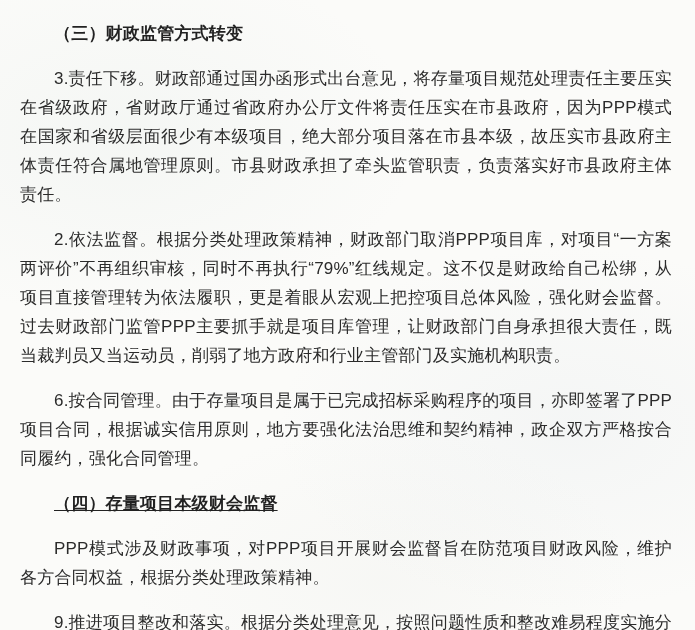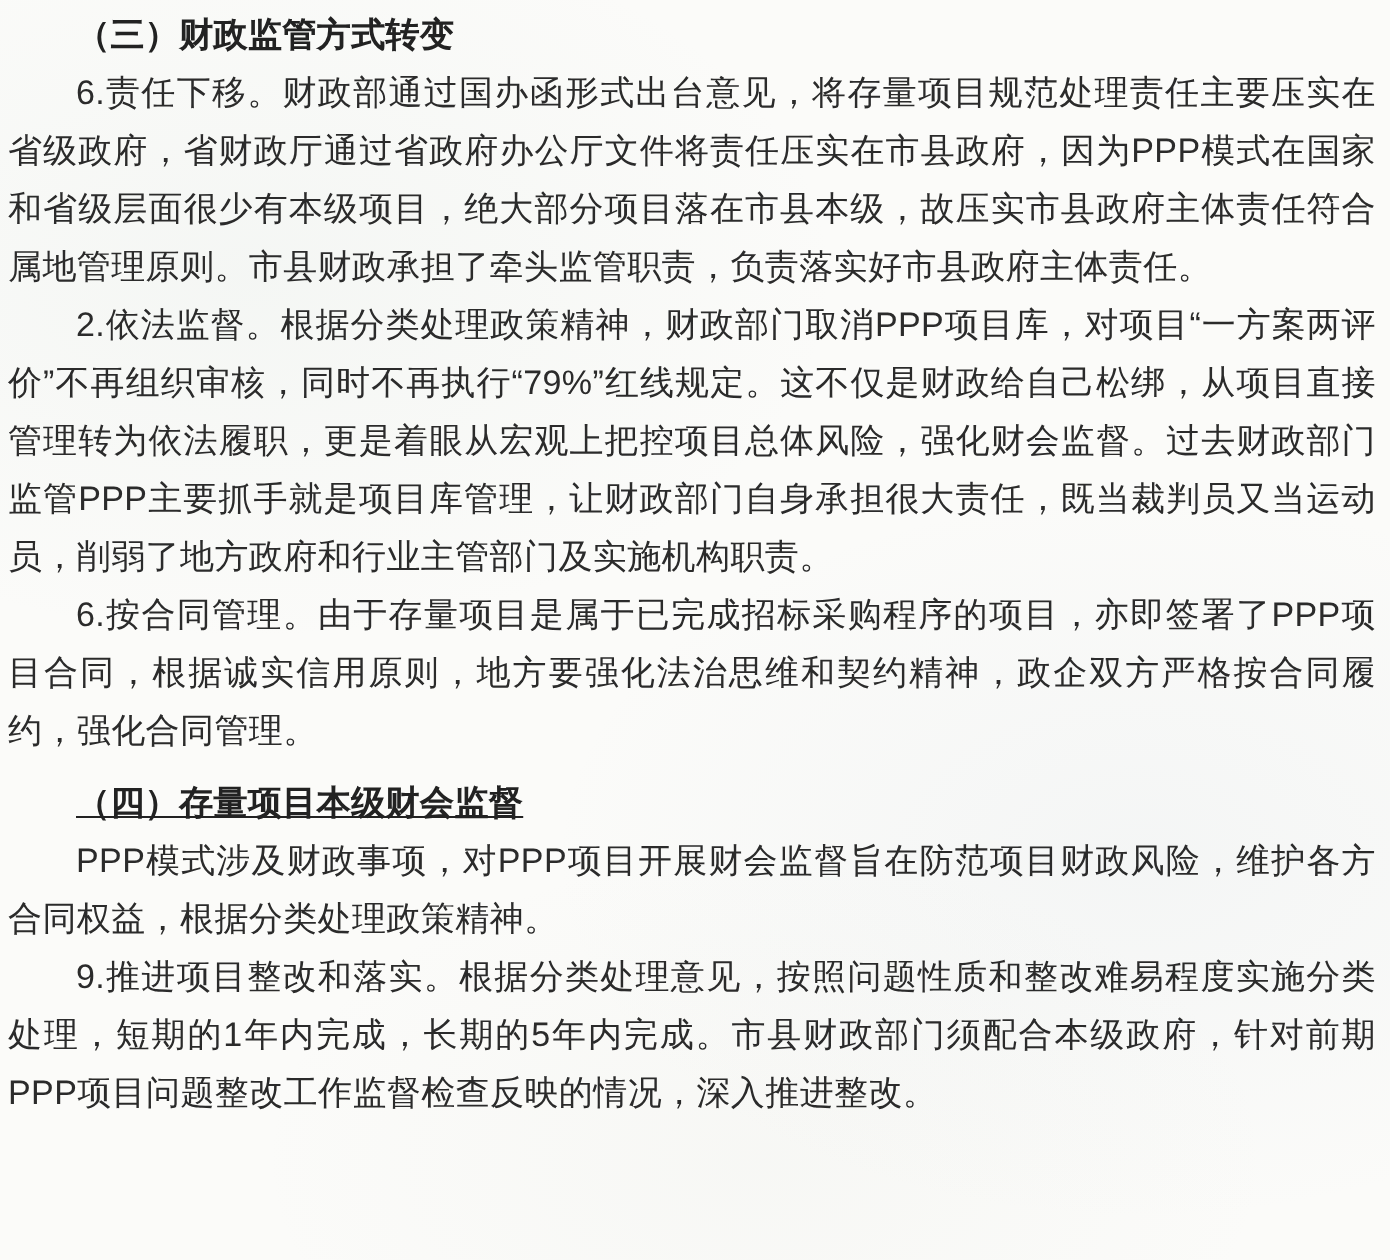--- a/index.html
+++ b/index.html
@@ -23,21 +23,21 @@
     height: 630px;
     padding: 3px 7px 0 4px;
     color: #2b2b2b;
     font-size: 17px;
     line-height: 29px;
     text-align: justify;
     letter-spacing: 0.2px;
   }
   .doc p,
   .doc h2 {
-    margin: 0;
+    margin: 16px;
     padding: 0;
     text-indent: 2em;
     font-size: 17px;
     line-height: 29px;
   }
   .doc h2 {
     font-weight: 700;
     color: #222222;
   }
   .doc h2.spaced {
@@ -45,21 +45,21 @@
     text-decoration: underline;
   }
 </style>
 </head>
 <body>
 
 <div class="doc">
   <h2>（三）财政监管方式转变</h2>
 
 
-  <p>6.责任下移。财政部通过国办函形式出台意见，将存量项目规范处理责任主要压实在省级政府，省财政厅通过省政府办公厅文件将责任压实在市县政府，因为PPP模式在国家和省级层面很少有本级项目，绝大部分项目落在市县本级，故压实市县政府主体责任符合属地管理原则。市县财政承担了牵头监管职责，负责落实好市县政府主体责任。</p>
+  <p>3.责任下移。财政部通过国办函形式出台意见，将存量项目规范处理责任主要压实在省级政府，省财政厅通过省政府办公厅文件将责任压实在市县政府，因为PPP模式在国家和省级层面很少有本级项目，绝大部分项目落在市县本级，故压实市县政府主体责任符合属地管理原则。市县财政承担了牵头监管职责，负责落实好市县政府主体责任。</p>
 
   <p>2.依法监督。根据分类处理政策精神，财政部门取消PPP项目库，对项目“一方案两评价”不再组织审核，同时不再执行“79%”红线规定。这不仅是财政给自己松绑，从项目直接管理转为依法履职，更是着眼从宏观上把控项目总体风险，强化财会监督。过去财政部门监管PPP主要抓手就是项目库管理，让财政部门自身承担很大责任，既当裁判员又当运动员，削弱了地方政府和行业主管部门及实施机构职责。</p>
 
   <p>6.按合同管理。由于存量项目是属于已完成招标采购程序的项目，亦即签署了PPP项目合同，根据诚实信用原则，地方要强化法治思维和契约精神，政企双方严格按合同履约，强化合同管理。</p>
 
   <h2 class="spaced">（四）存量项目本级财会监督</h2>
 
   <p>PPP模式涉及财政事项，对PPP项目开展财会监督旨在防范项目财政风险，维护各方合同权益，根据分类处理政策精神。</p>
 
   <p>9.推进项目整改和落实。根据分类处理意见，按照问题性质和整改难易程度实施分类处理，短期的1年内完成，长期的5年内完成。市县财政部门须配合本级政府，针对前期PPP项目问题整改工作监督检查反映的情况，深入推进整改。</p>

